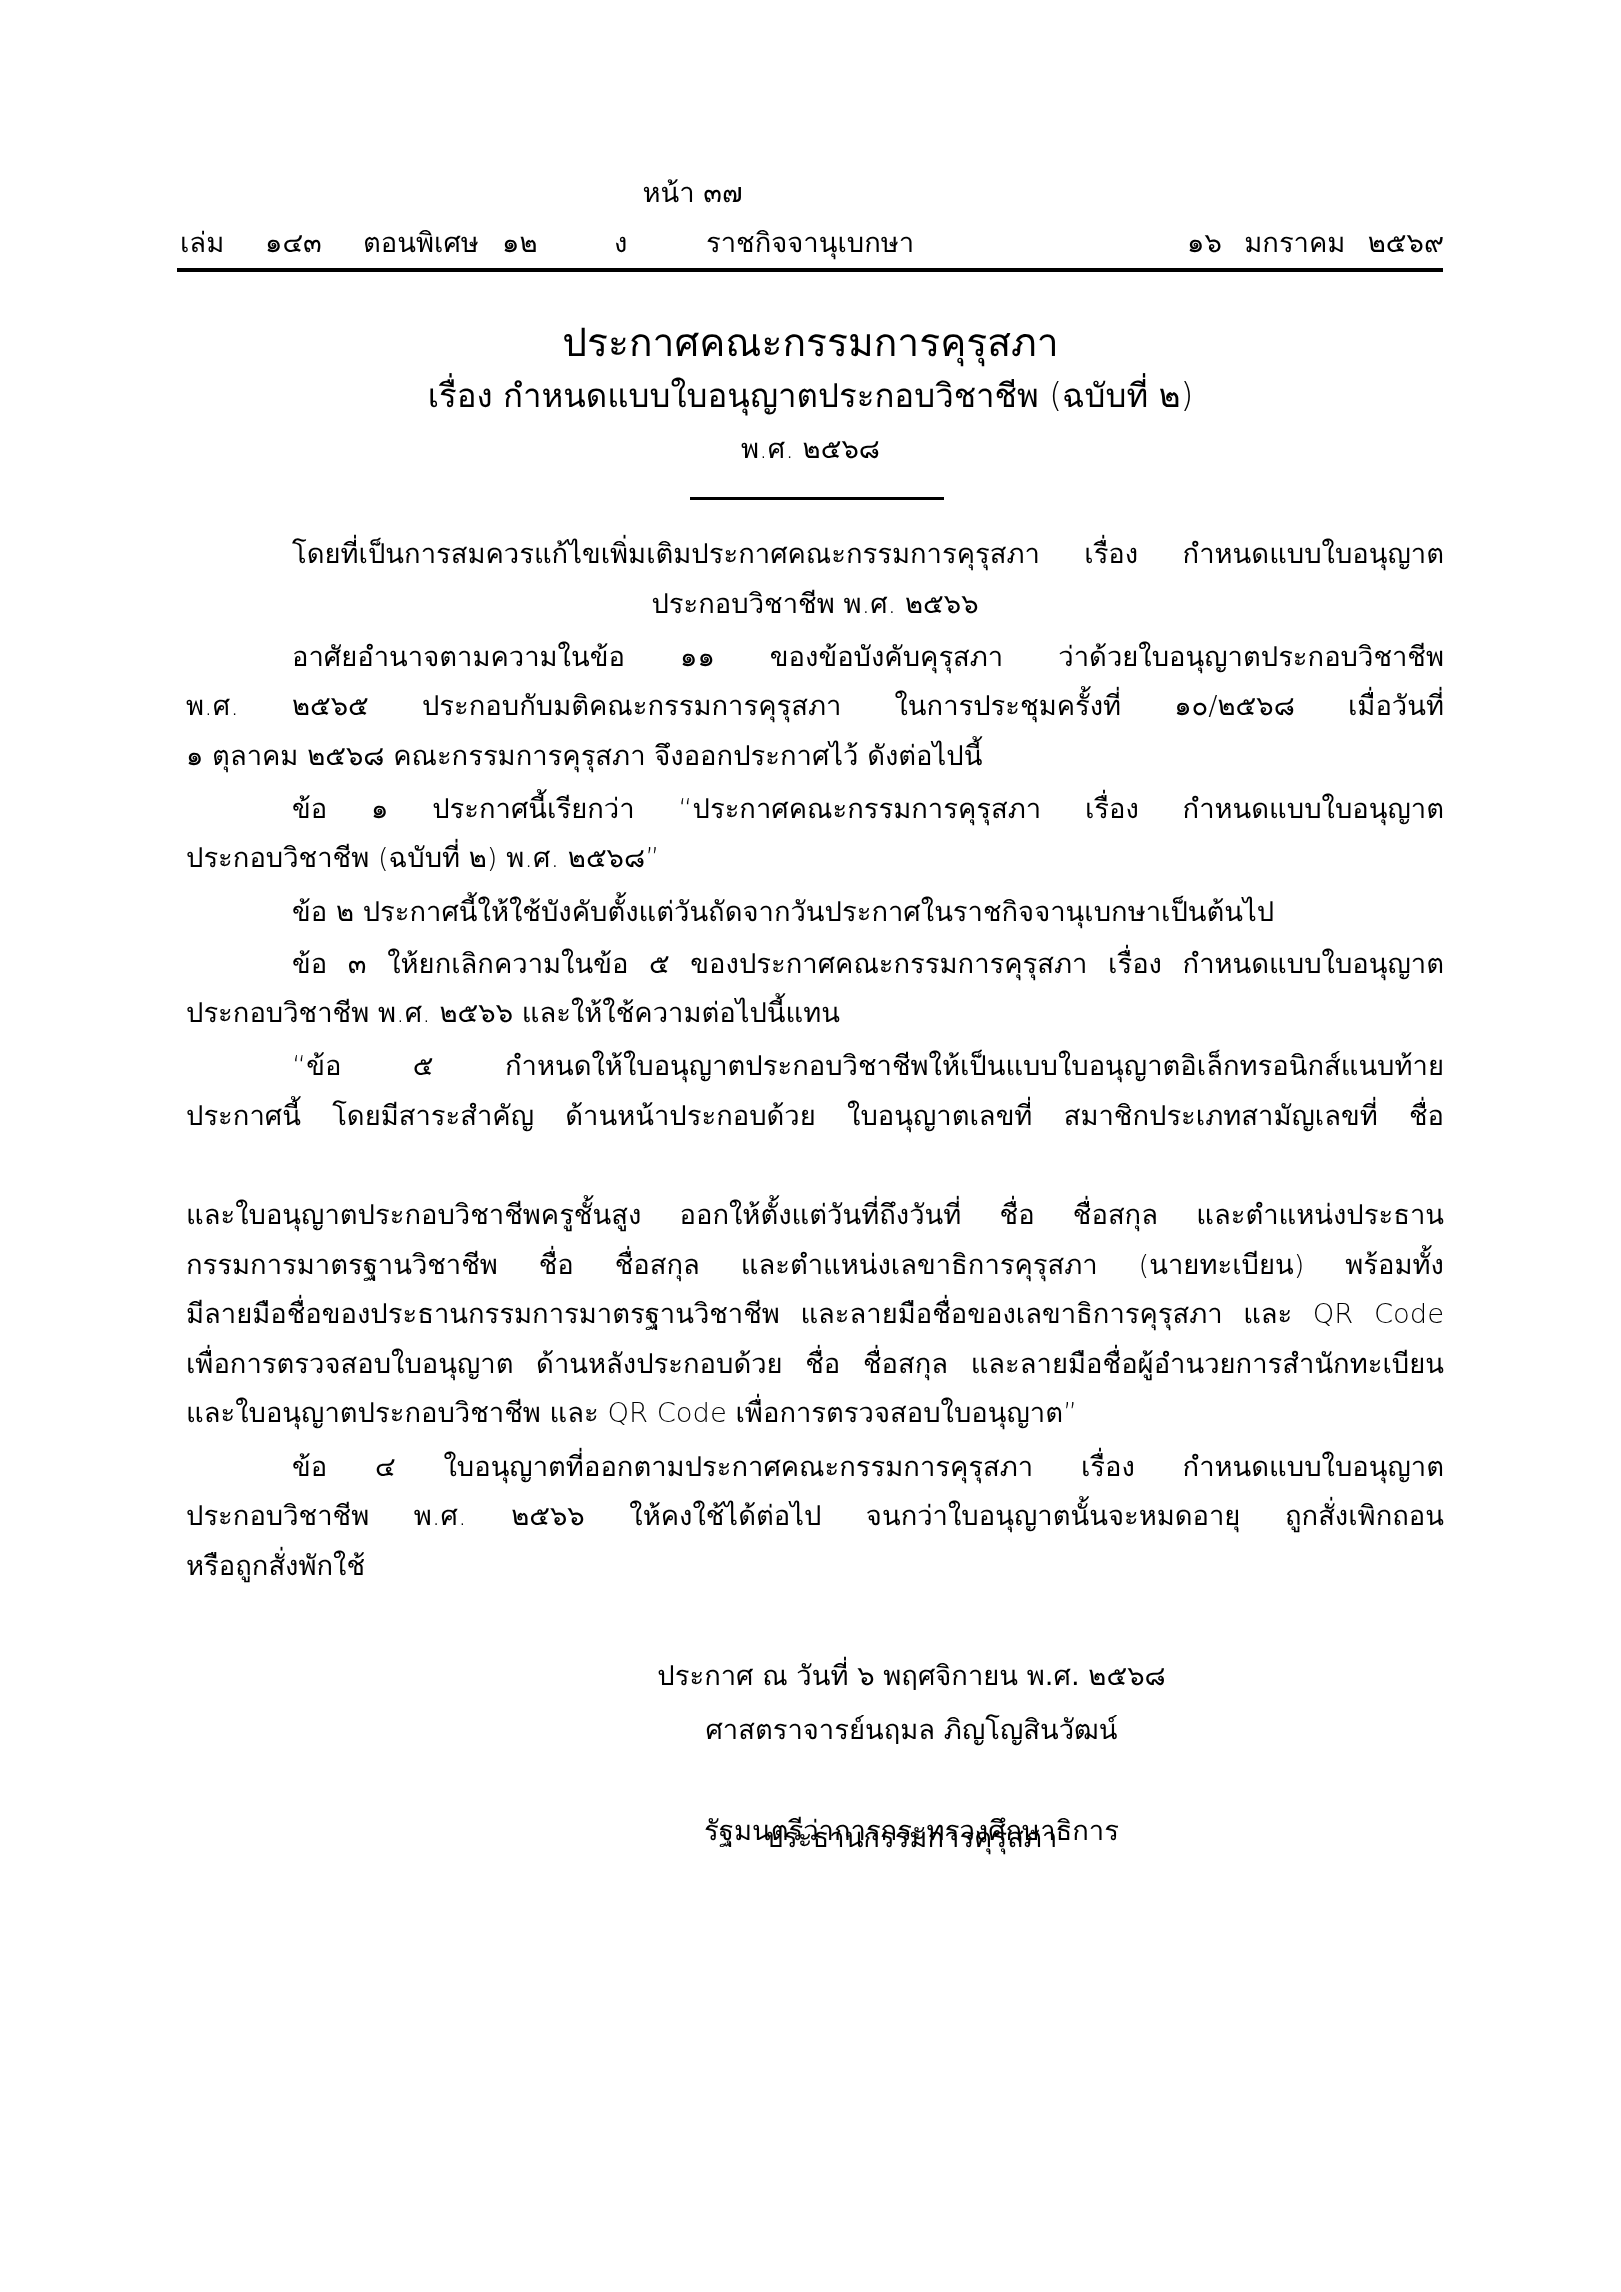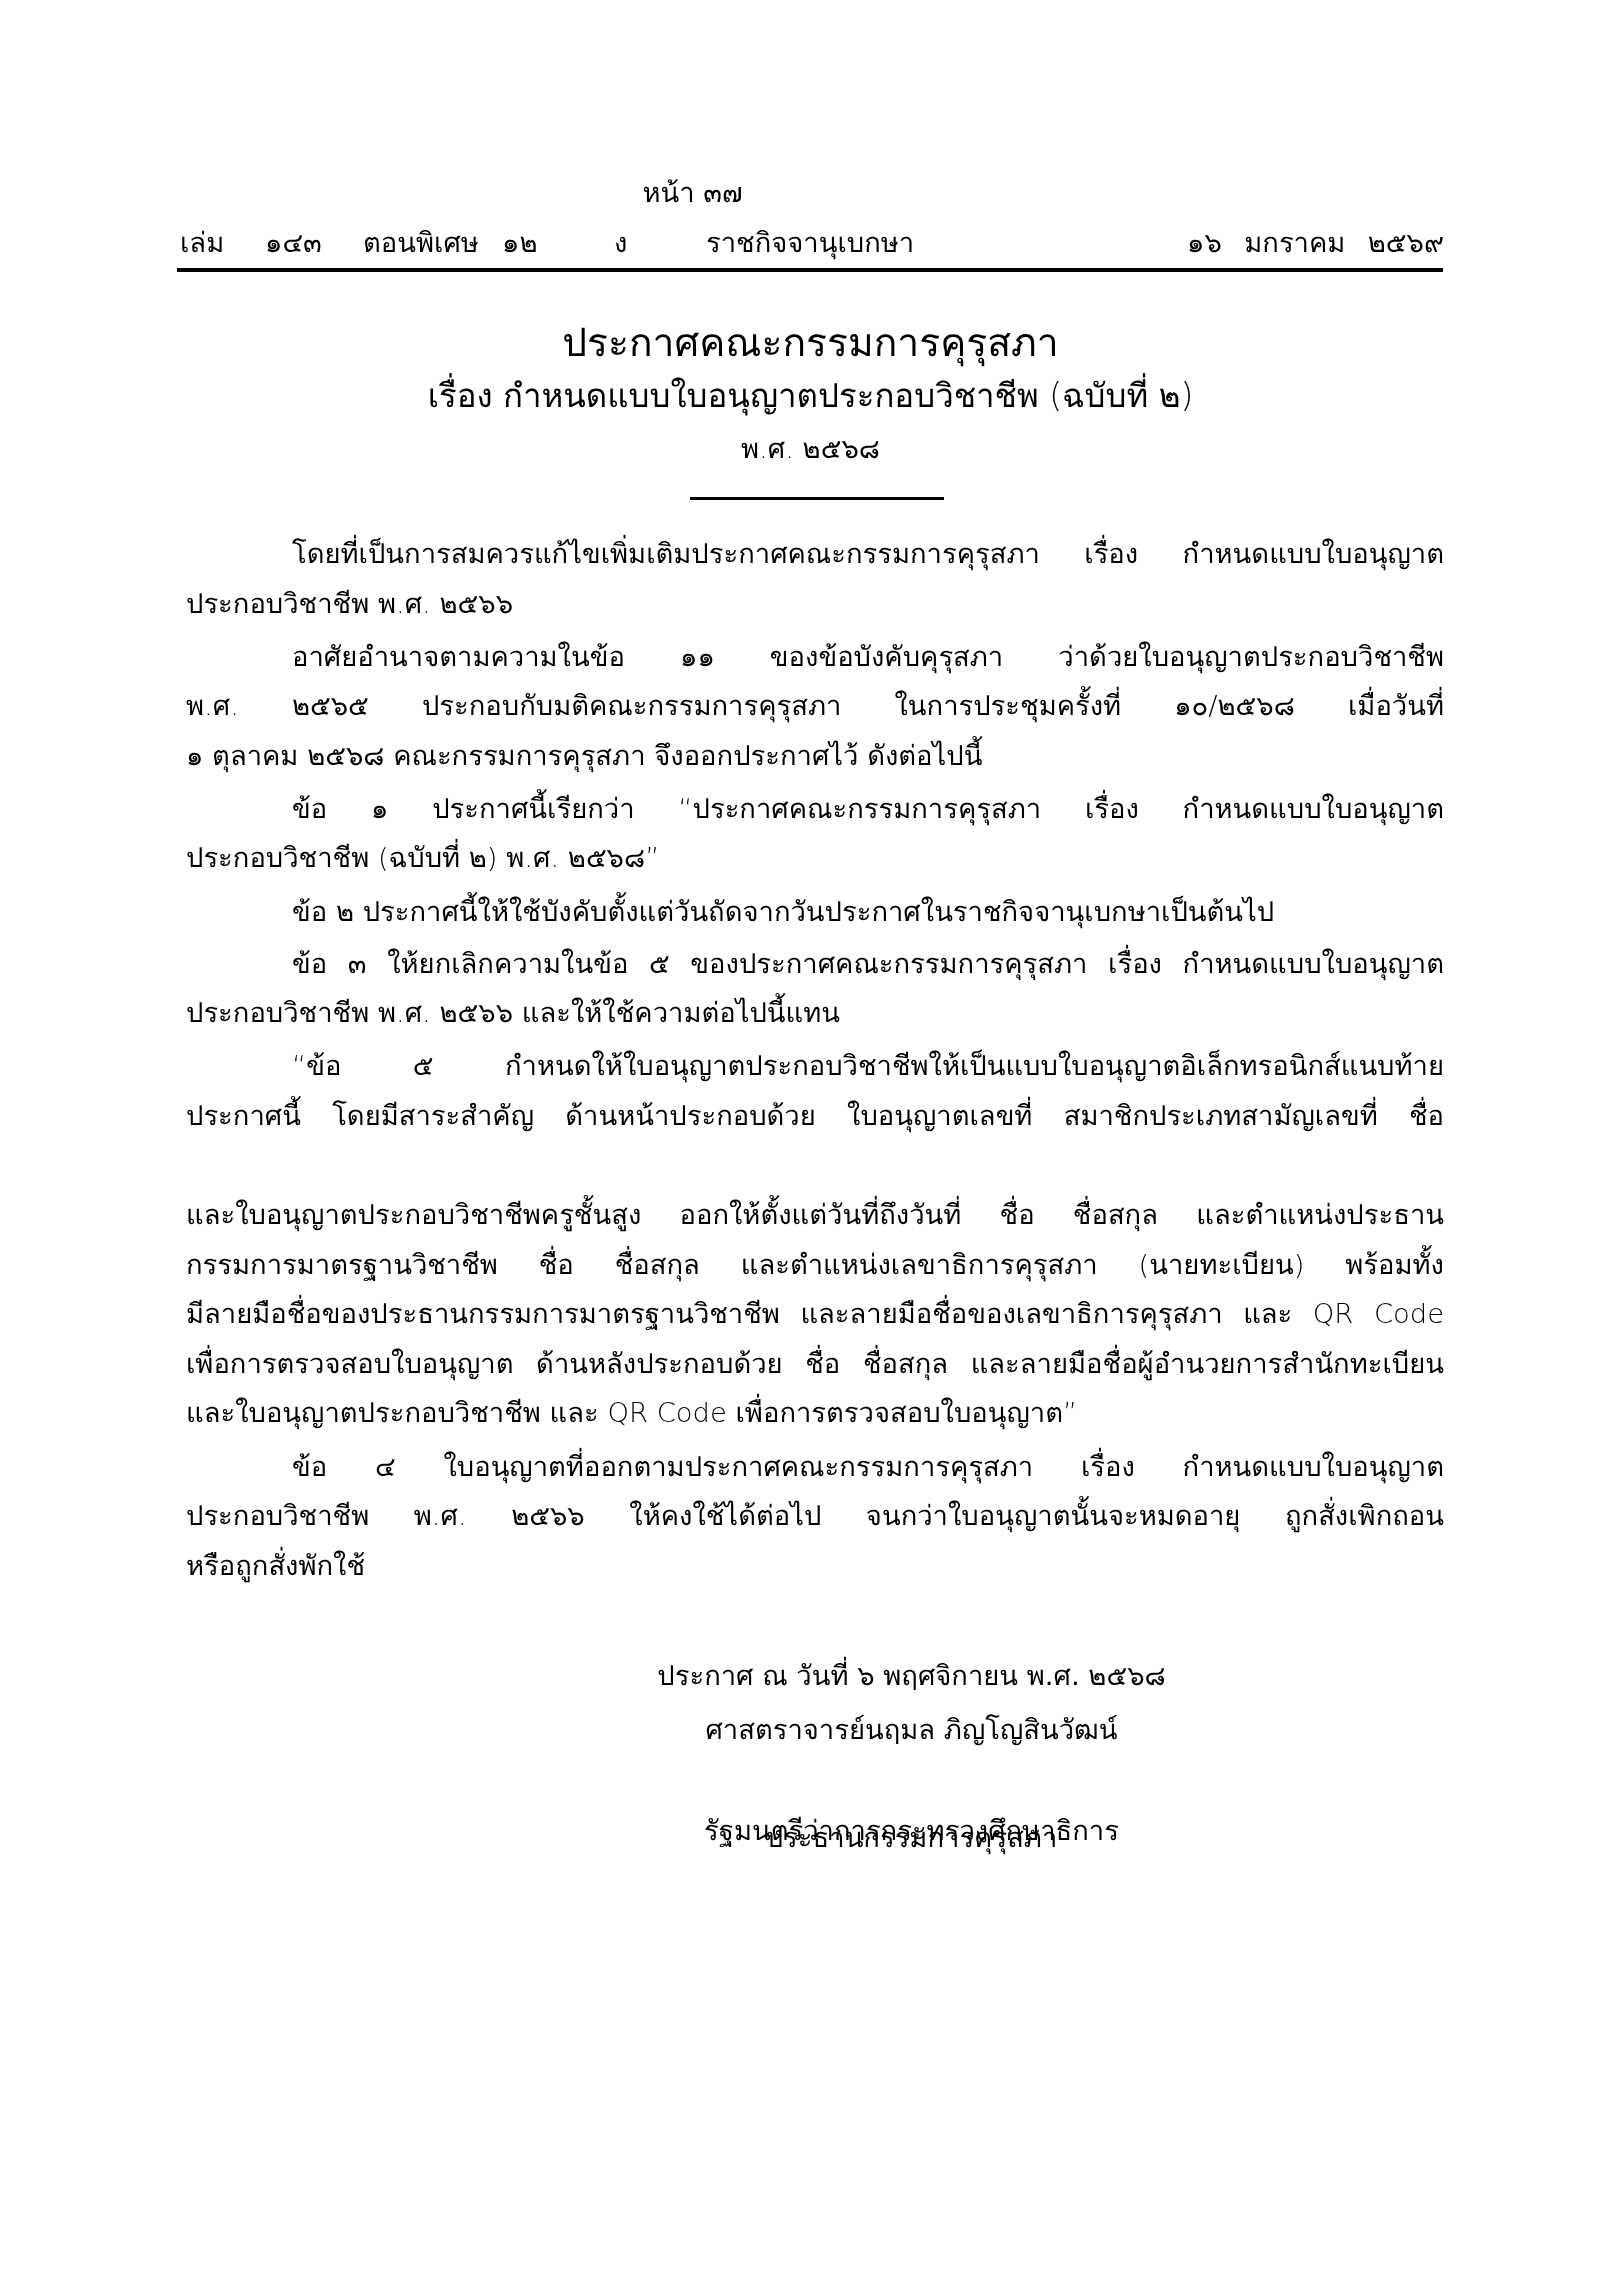--- a/index.html
+++ b/index.html
@@ -91,21 +91,21 @@
   <div class="hdr" style="right:177px;top:223px;text-align:right;word-spacing:13.7px;">๑๖ มกราคม ๒๕๖๙</div>
 
   <div class="rule" style="left:177px;top:268px;width:1266px;height:3.9px;"></div>
 
   <div class="ln center title" style="top:316px;">ประกาศคณะกรรมการคุรุสภา</div>
   <div class="ln center subtitle" style="top:375px;">เรื่อง กำหนดแบบใบอนุญาตประกอบวิชาชีพ (ฉบับที่ ๒)</div>
   <div class="ln center" style="top:429px;">พ.ศ. ๒๕๖๘</div>
   <div class="rule" style="left:690px;top:497px;width:254px;height:2.9px;"></div>
 
   <div class="ln indent justify" style="top:534px;">โดยที่เป็นการสมควรแก้ไขเพิ่มเติมประกาศคณะกรรมการคุรุสภา เรื่อง กำหนดแบบใบอนุญาต</div>
-  <div class="ln body-line" style="top:584px;">ประกอบวิชาชีพ พ.ศ. ๒๕๖๖</div>
+  <div class="ln body-line" style="top:584px;text-align:center;">ประกอบวิชาชีพ พ.ศ. ๒๕๖๖</div>
 
   <div class="ln indent justify" style="top:637px;">อาศัยอำนาจตามความในข้อ ๑๑ ของข้อบังคับคุรุสภา ว่าด้วยใบอนุญาตประกอบวิชาชีพ</div>
   <div class="ln body-line justify" style="top:686px;">พ.ศ. ๒๕๖๕ ประกอบกับมติคณะกรรมการคุรุสภา ในการประชุมครั้งที่ ๑๐/๒๕๖๘ เมื่อวันที่</div>
   <div class="ln body-line" style="top:736px;">๑ ตุลาคม ๒๕๖๘ คณะกรรมการคุรุสภา จึงออกประกาศไว้ ดังต่อไปนี้</div>
 
   <div class="ln indent justify" style="top:789px;">ข้อ ๑ ประกาศนี้เรียกว่า “ประกาศคณะกรรมการคุรุสภา เรื่อง กำหนดแบบใบอนุญาต</div>
   <div class="ln body-line" style="top:838px;">ประกอบวิชาชีพ (ฉบับที่ ๒) พ.ศ. ๒๕๖๘”</div>
 
   <div class="ln indent" style="top:892px;">ข้อ ๒ ประกาศนี้ให้ใช้บังคับตั้งแต่วันถัดจากวันประกาศในราชกิจจานุเบกษาเป็นต้นไป</div>
 

